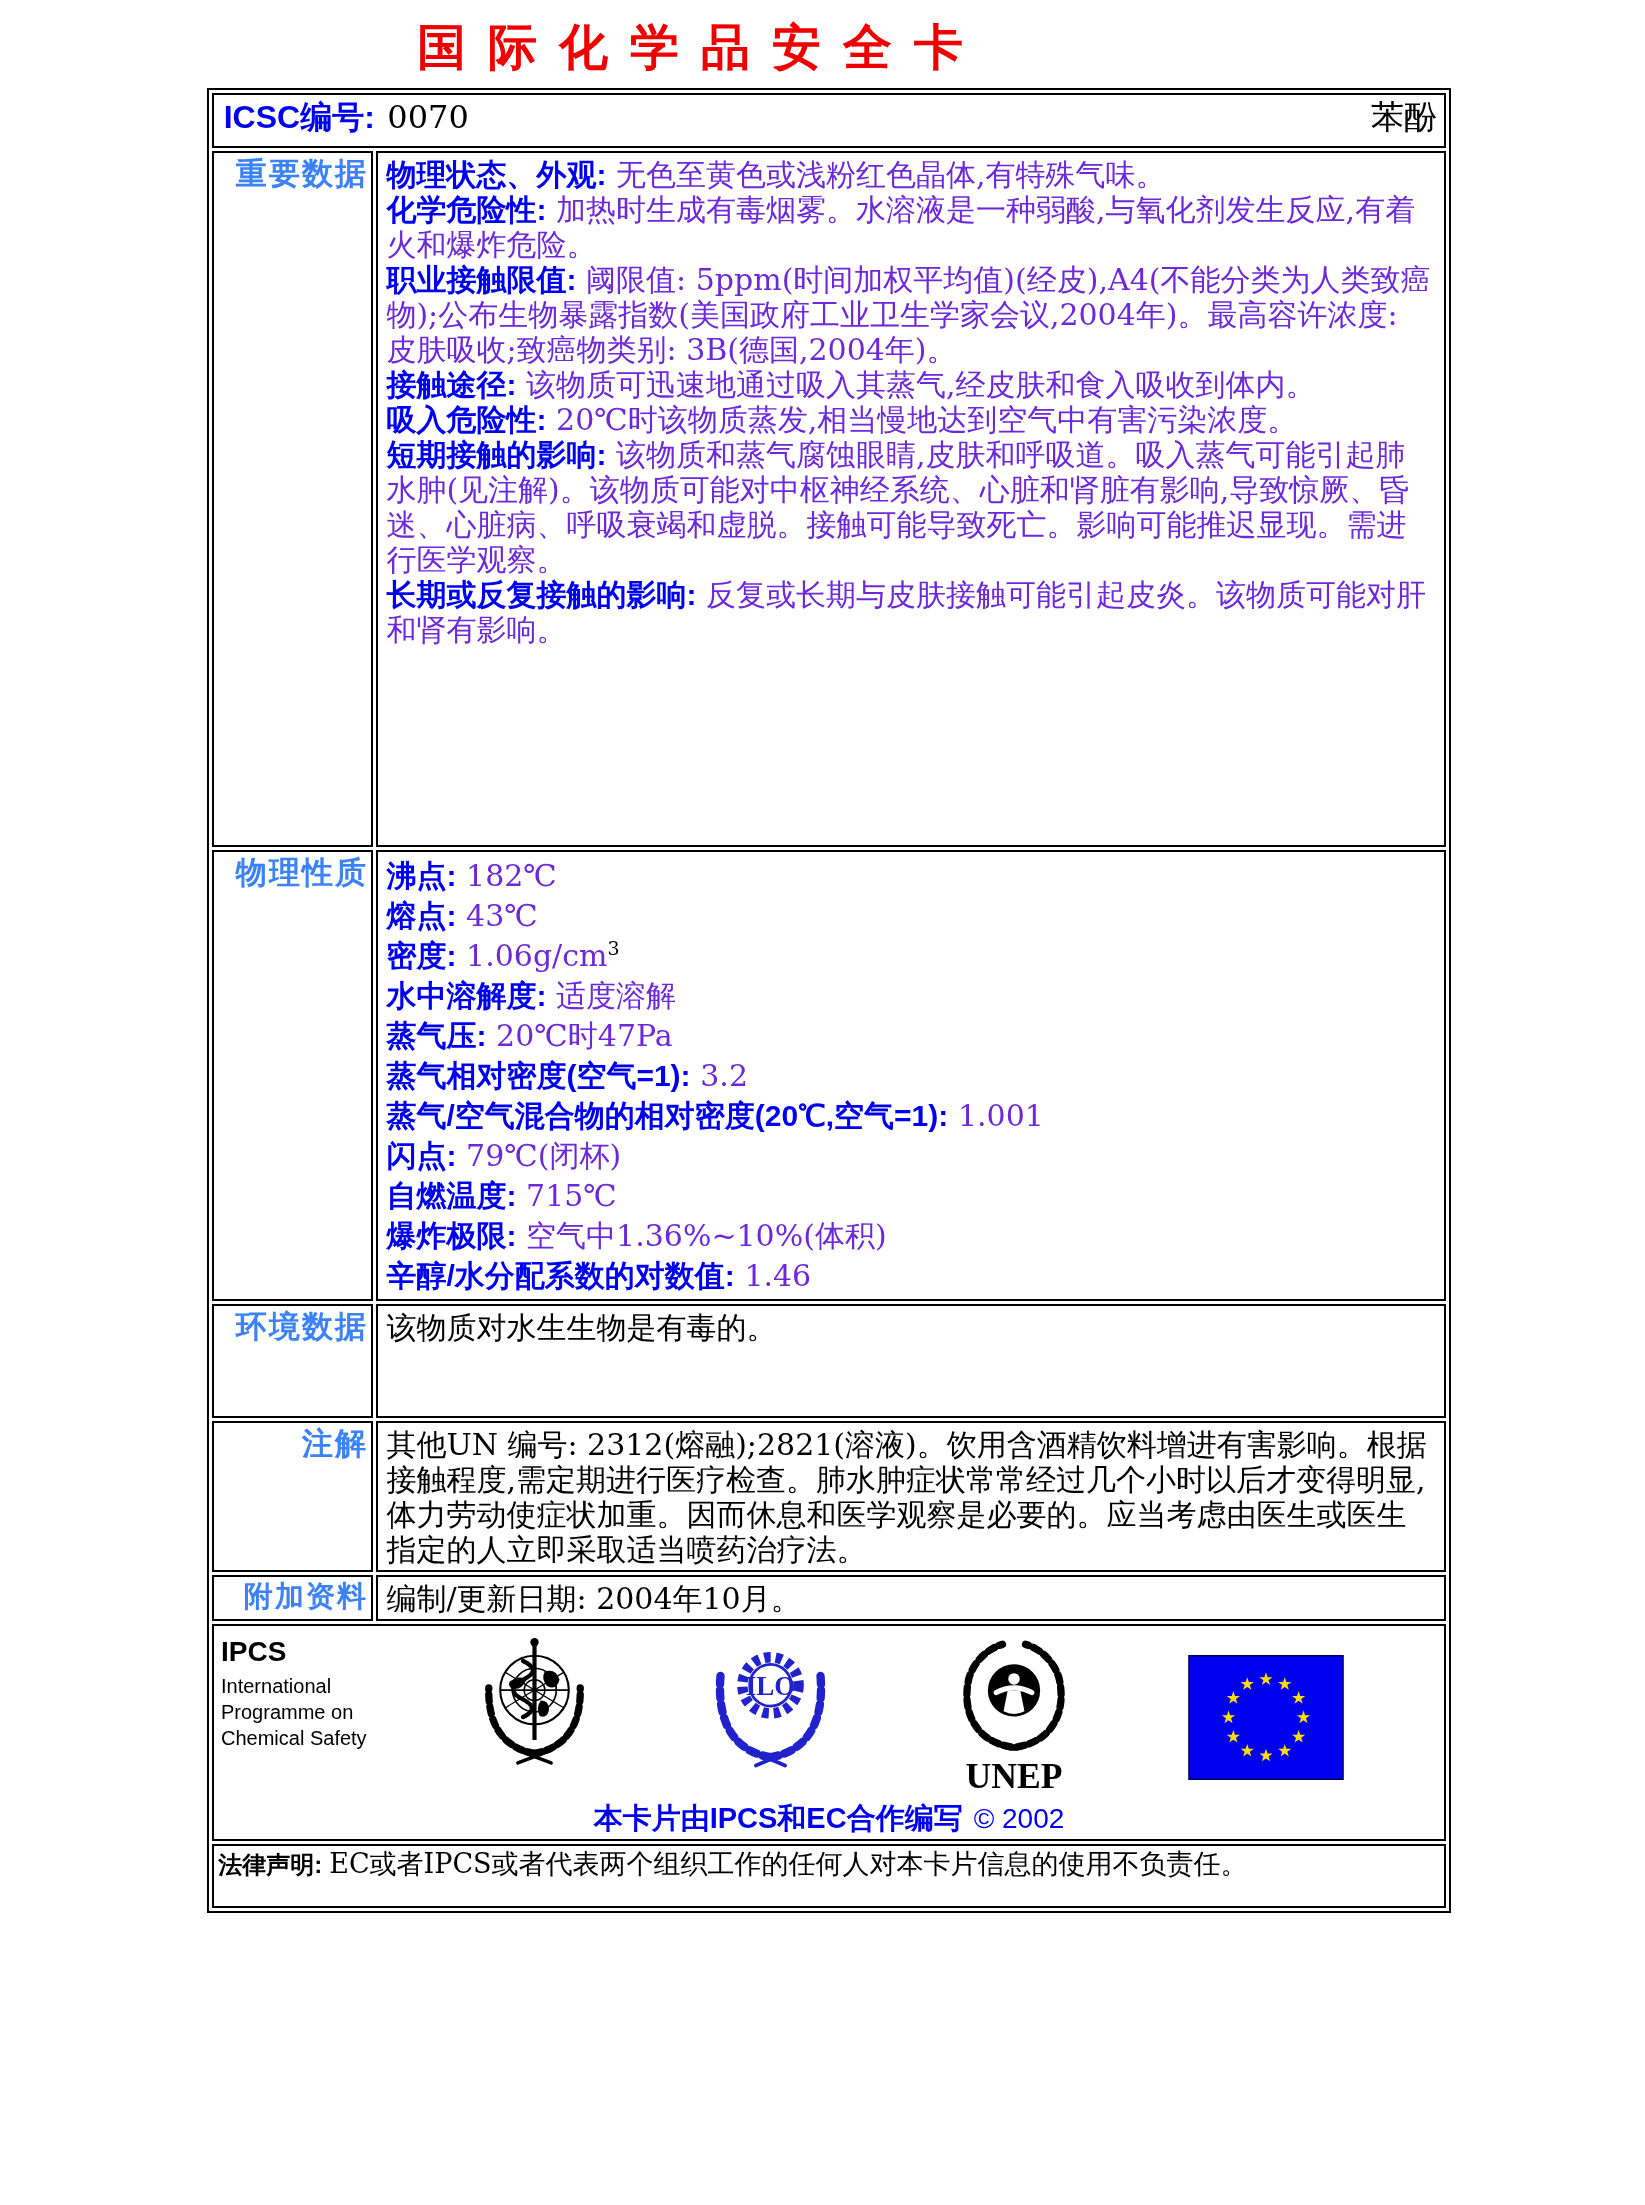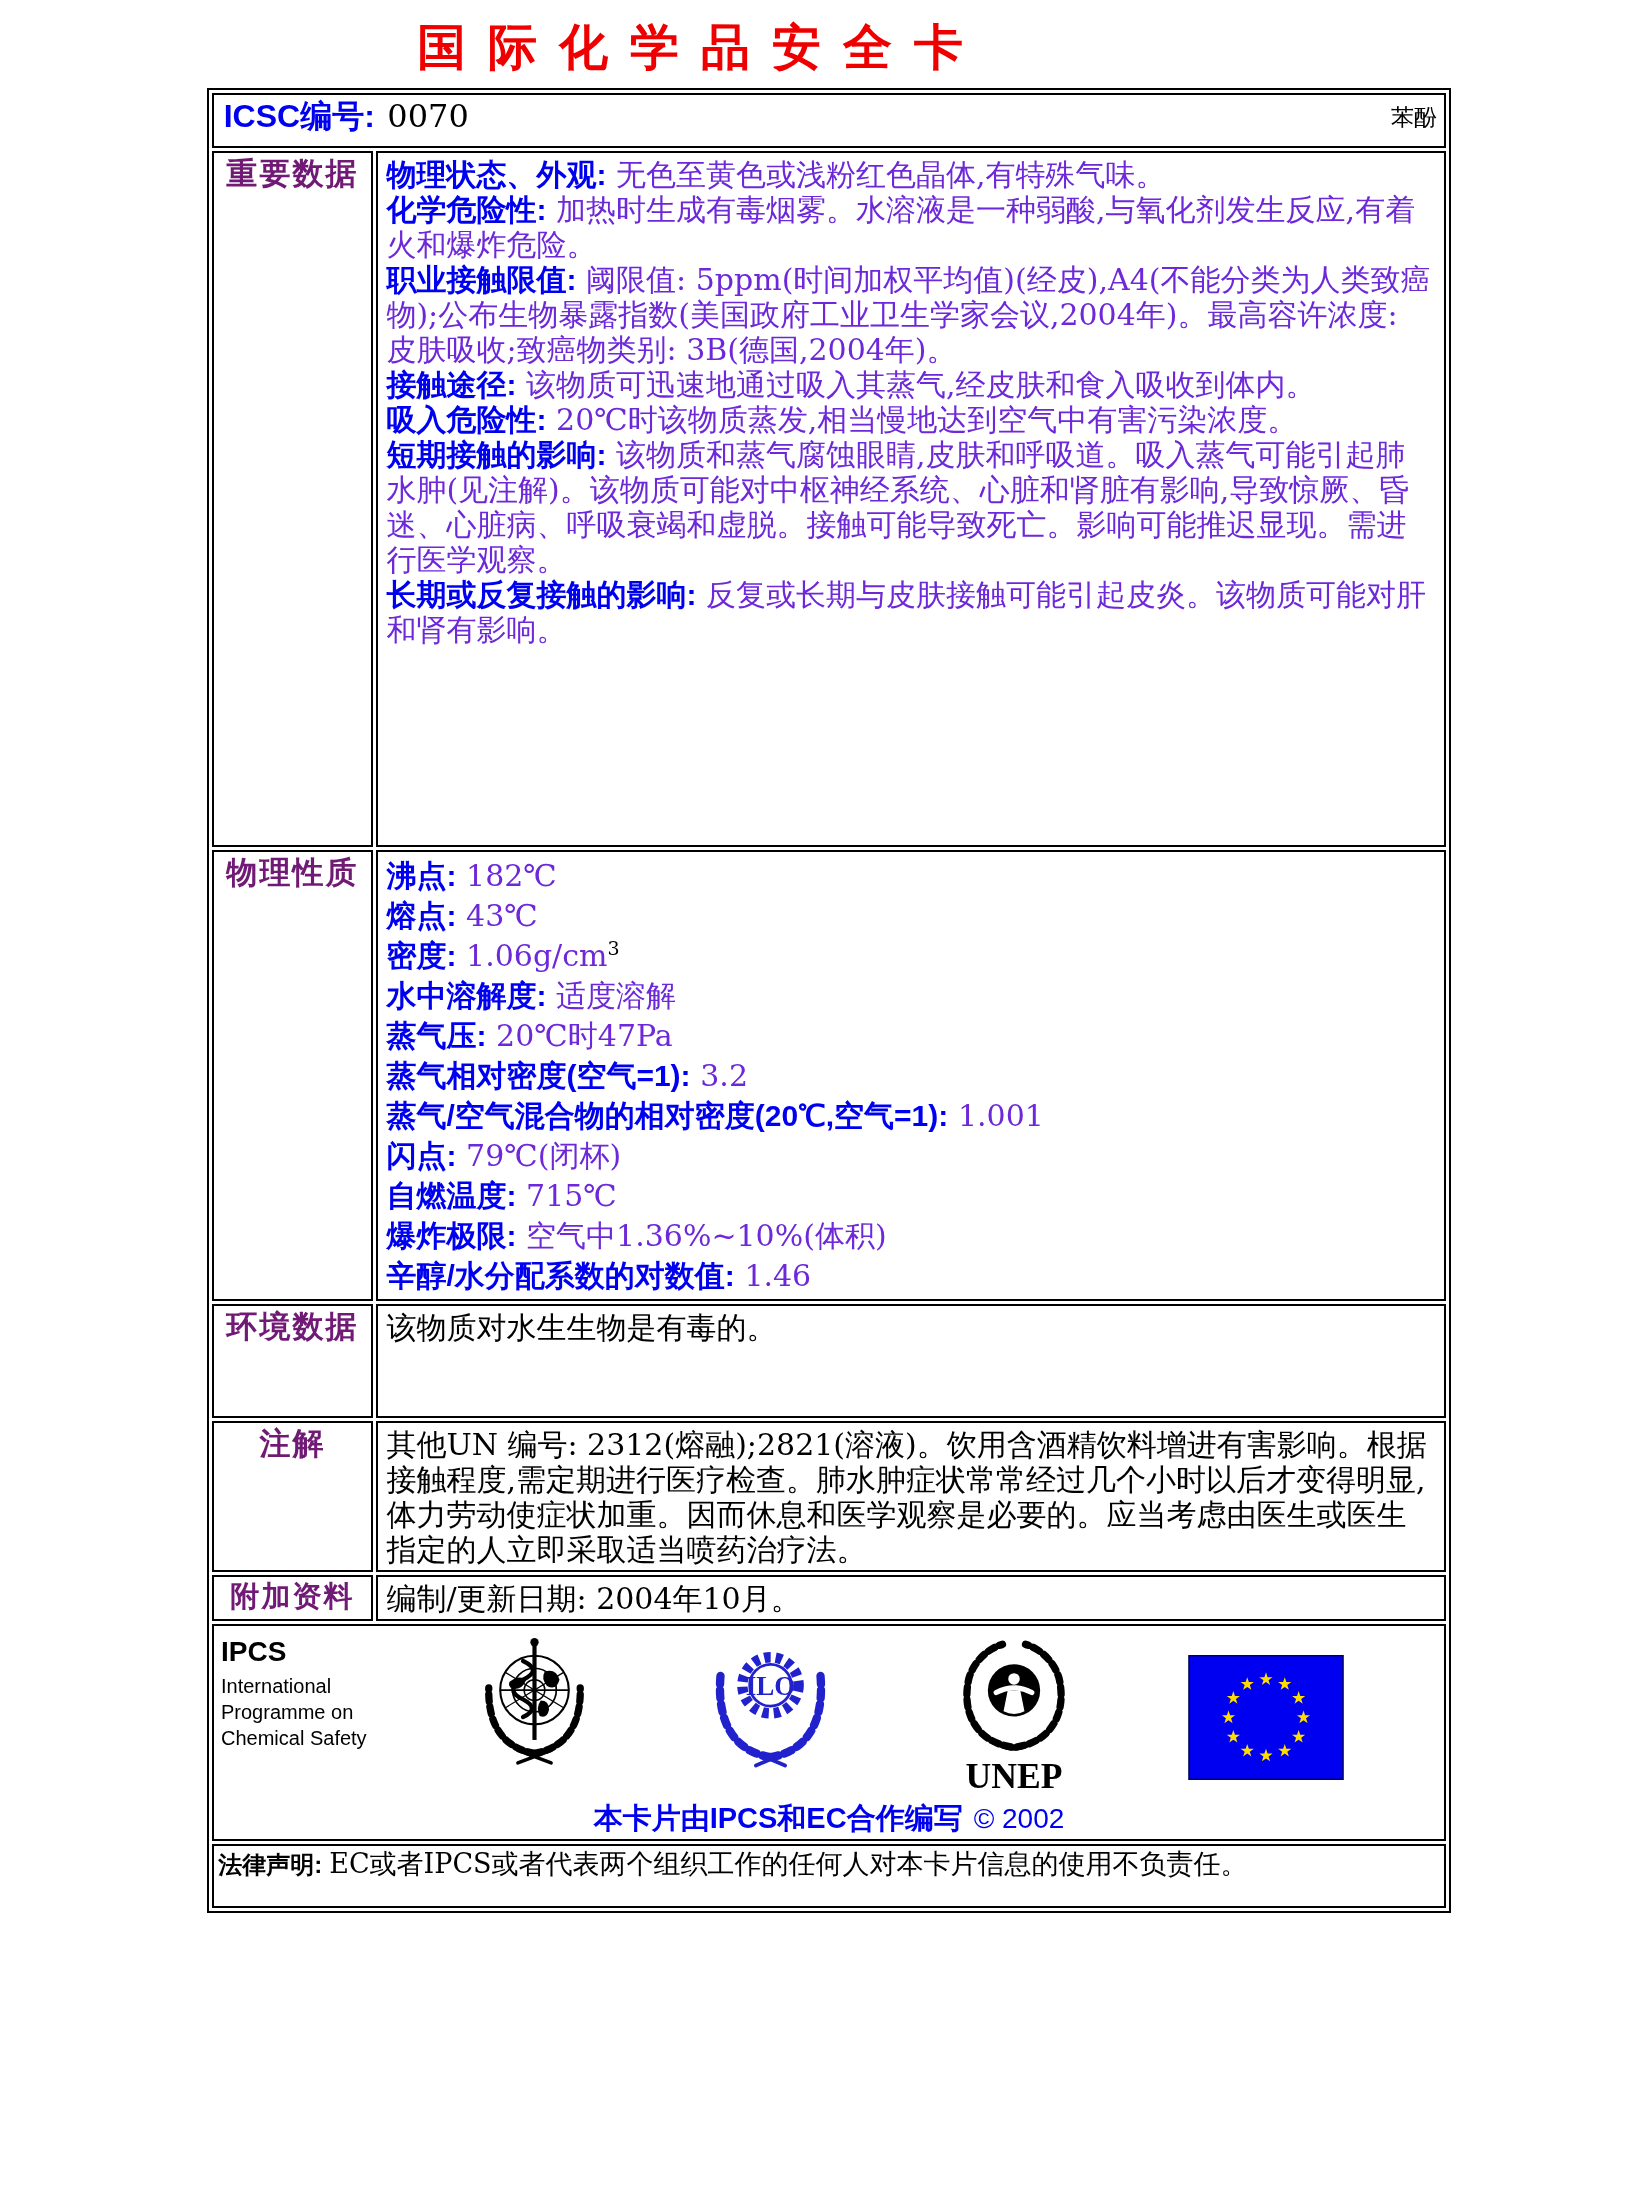--- a/index.html
+++ b/index.html
@@ -11,23 +11,23 @@
   table.card{position:absolute;left:207px;top:88px;width:1244px;
         border-collapse:separate;border-spacing:3.5px;border:2.8px solid #000;background:#fff;
         table-layout:fixed;}
   td.cell{border:2.1px solid #000;background:#fff;vertical-align:top;box-sizing:border-box;}
   
   .header-cell{height:55px;vertical-align:middle;padding:0 7px 0 9.7px;}
   .header-flex{display:flex;justify-content:space-between;align-items:center;}
   .icsc-label{color:#0000f0;font-family:"Liberation Sans",sans-serif;font-weight:bold;
         font-size:32px;margin-right:12.5px;}
   .icsc-value{font-size:32px;}
-  .chem-name{font-size:23px;}
-  
-  .label-cell{text-align:center;vertical-align:middle;color:#701a75;
+  .chem-name{font-size:33px;}
+  
+  .label-cell{text-align:right;vertical-align:middle;color:#3b82f6;
         font-family:"Liberation Sans",sans-serif;font-weight:bold;font-size:31px;
         letter-spacing:2.1px;padding:0 2.8px;}
   
   .content-cell{padding:3.5px 9.7px 3.5px 8.4px;font-size:30px;line-height:35px;}
   .head{color:#0000f0;font-family:"Liberation Sans",sans-serif;font-weight:bold;
         margin-right:9.7px;}
   .body-text{color:#6d28d9;}
   .prop-list .prop-line{line-height:40px;}
   .sup{font-size:19px;vertical-align:super;line-height:0;}
   

